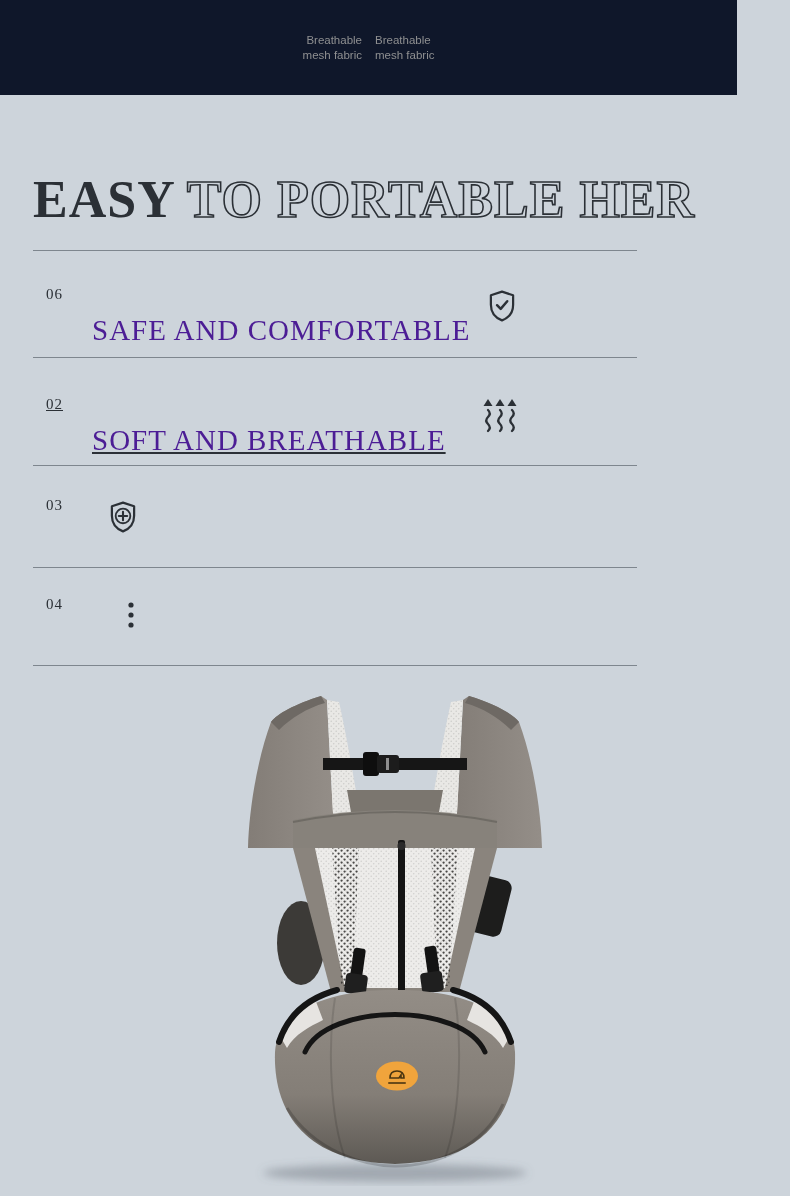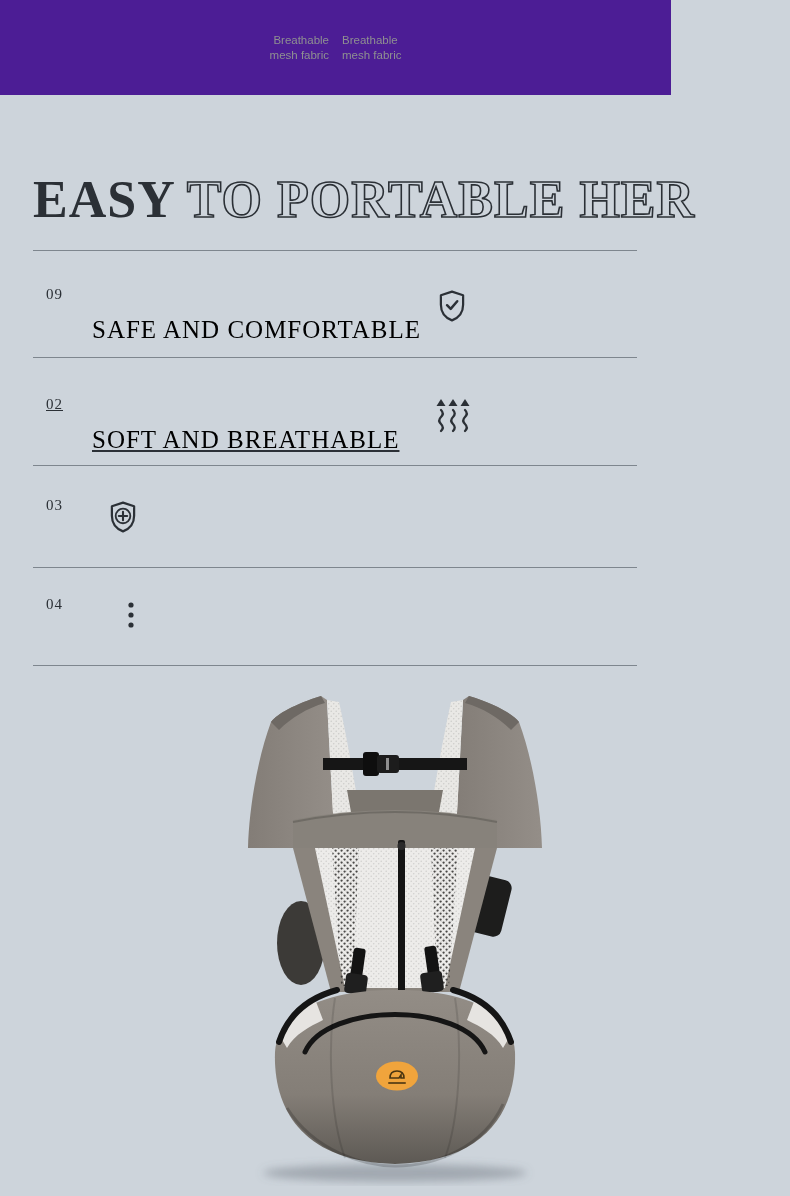--- a/index.html
+++ b/index.html
@@ -6,22 +6,22 @@
   body{
     width:790px;height:1196px;
     background:#cdd4db;
     position:relative;
     overflow:hidden;
     font-family:"Liberation Serif", serif;
     color:#2b3036;
   }
   
   .header{
-    position:absolute;left:0;top:0;width:671px;height:95px;
-    background:#4c1d95;
+    position:absolute;left:0;top:0;width:737px;height:95px;
+    background:#0f172a;
     display:flex;align-items:center;justify-content:center;gap:13px;
   }
   .mesh-label{
     font-family:"Liberation Sans", sans-serif;
     font-size:11.5px;line-height:1.25;color:#8f9091;
   }
   .mesh-label.left{text-align:right;}
   .mesh-label.right{text-align:left;}
   .header-title{
     font-family:"Liberation Serif", serif;
@@ -55,21 +55,21 @@
   }
   #row-1{top:284px;}
   #row-2{top:394px;text-decoration:underline;}
   #row-3{top:495px;}
   #row-4{top:594px;}
   .adv-num{
     font-size:15px;letter-spacing:1px;color:#2b3036;
     align-self:flex-start;margin-top:2px;margin-right:29px;
   }
   .adv-label{
-    font-size:25px;letter-spacing:1px;color:#000000;margin-top:48px;
+    font-size:29px;letter-spacing:1px;color:#4c1d95;margin-top:48px;
   }
   .adv-icon{display:inline-flex;margin-left:15px;align-items:center;}
   .adv-icon.wide-gap{margin-left:34px;}
   .adv-icon svg{display:block;}
   
   .product{
     position:absolute;left:235px;top:690px;width:320px;height:496px;margin:0;
   }
   .product svg{display:block;}
 </style>
@@ -84,21 +84,21 @@
   <div class="mesh-label right">
     <div>Breathable</div>
     <div>mesh fabric</div>
   </div>
 </div>
 
 <div class="hero-title"><span>EASY </span><span class="outline">TO PORTABLE HER</span></div>
 <div class="rule" id="rule-title"></div>
 
 <div class="adv-row" id="row-1">
-  <span class="adv-num">09</span>
+  <span class="adv-num">06</span>
   <span class="adv-label">SAFE AND COMFORTABLE</span>
   <span class="adv-icon">
     <svg width="32" height="34" viewBox="0 0 24 26">
       <path d="M12 2 L20.5 4.8 V12 C20.5 17.8 17 22 12 24 C7 22 3.5 17.8 3.5 12 V4.8 Z" fill="none" stroke="#2b3036" stroke-width="1.7" stroke-linejoin="round"></path>
       <path d="M8.2 12.4 L11 15.2 L16 9.4" fill="none" stroke="#2b3036" stroke-width="1.9" stroke-linecap="round" stroke-linejoin="round"></path>
     </svg>
   </span>
 </div>
 <div class="rule" id="rule-1"></div>
 

